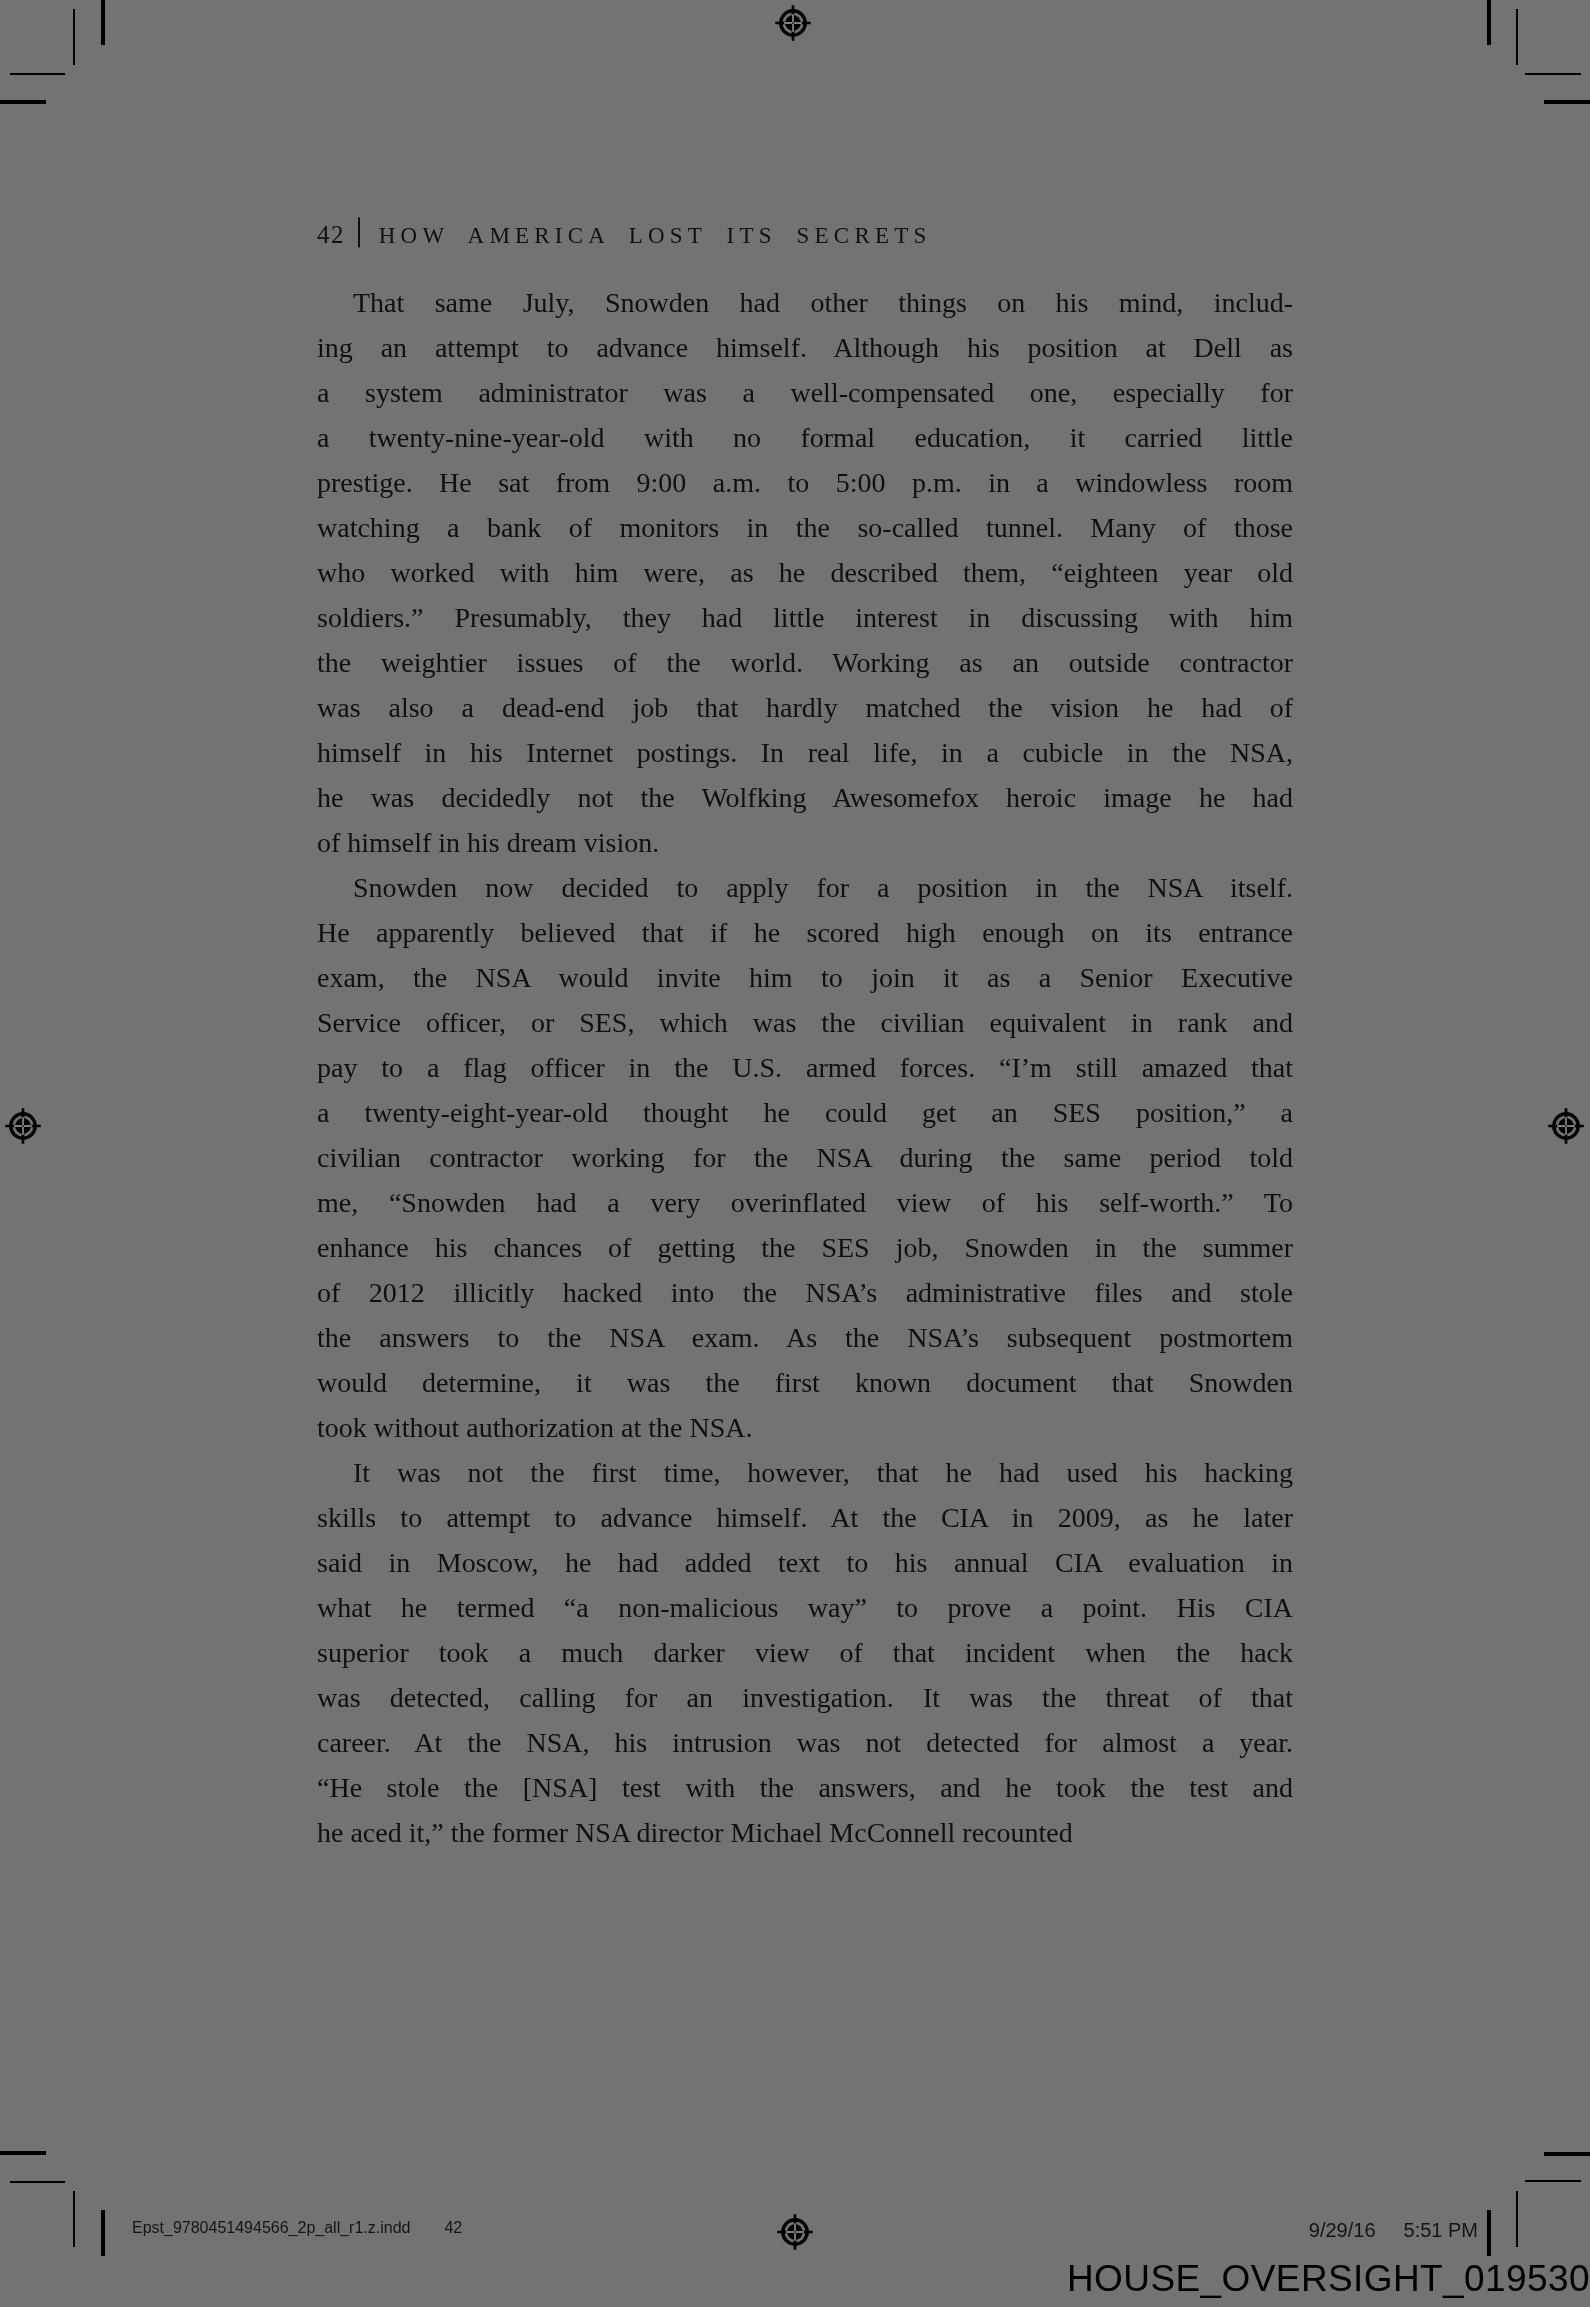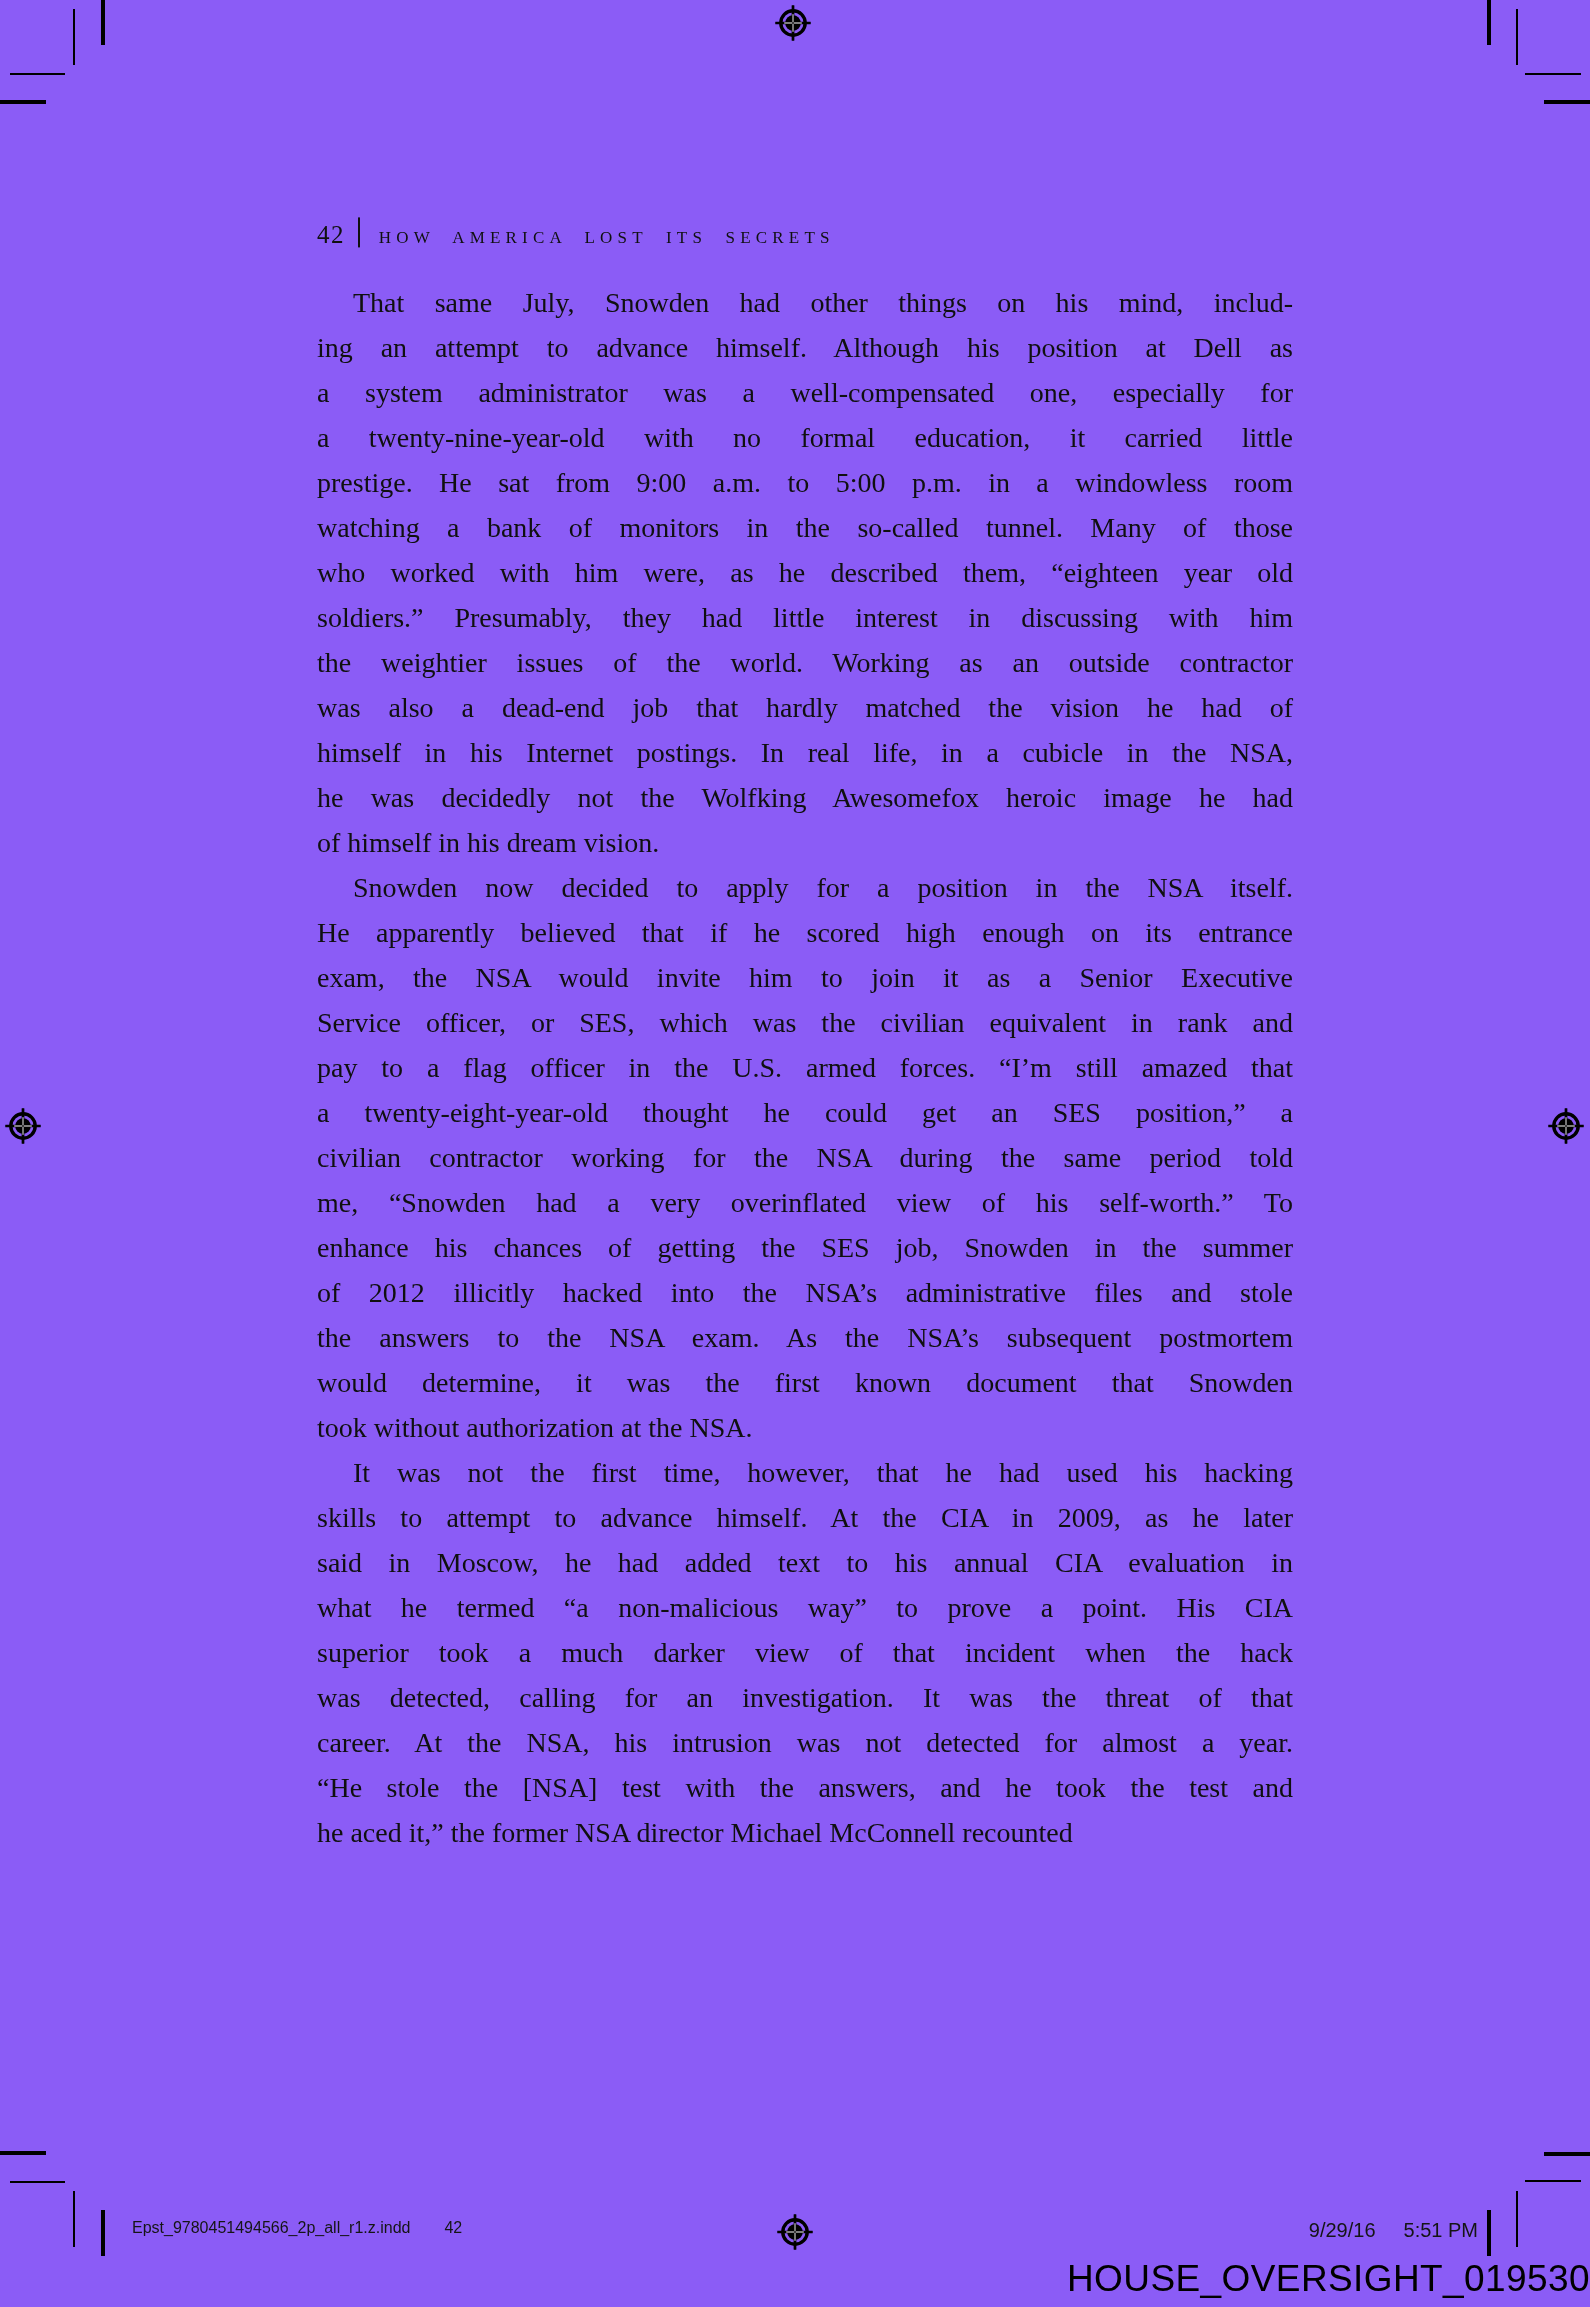--- a/index.html
+++ b/index.html
@@ -1,24 +1,24 @@
 <!DOCTYPE html>
 <html style="font-size:12px"><head>
 <meta charset="utf-8">
 <style>
   html,body{margin:0;padding:0;background:#ffffff;}
-  #page{position:relative;width:1590px;height:2307px;background:#8b5cf6;overflow:hidden;
+  #page{position:relative;width:1590px;height:2307px;background:#737373;overflow:hidden;
         color:#101010;}
   
   .page-header{position:absolute;left:317px;top:213px;display:flex;align-items:baseline;
                font-family:"Liberation Serif",serif;white-space:nowrap;}
   .folio{font-size:25px;letter-spacing:1.5px;}
   .hsep{display:inline-block;width:2.2px;height:30px;background:#101010;
         margin-left:12.6px;margin-right:19px;transform:translateY(4.4px);}
-  .running-head{font-size:17px;letter-spacing:5.2px;word-spacing:9px;}
+  .running-head{font-size:23px;letter-spacing:5.2px;word-spacing:9px;}
   
   .text-block{position:absolute;left:317px;top:280px;width:976px;
               font-family:"Liberation Serif",serif;font-size:28px;line-height:45px;
               color:#101010;}
   .line{text-align:justify;text-align-last:justify;white-space:normal;}
   .line.para-first{text-indent:36px;}
   .line.para-last{text-align-last:left;}
   
   .footer-slug{position:absolute;left:132px;top:2219px;
                font-family:"Liberation Sans",sans-serif;font-size:16px;color:#151515;

